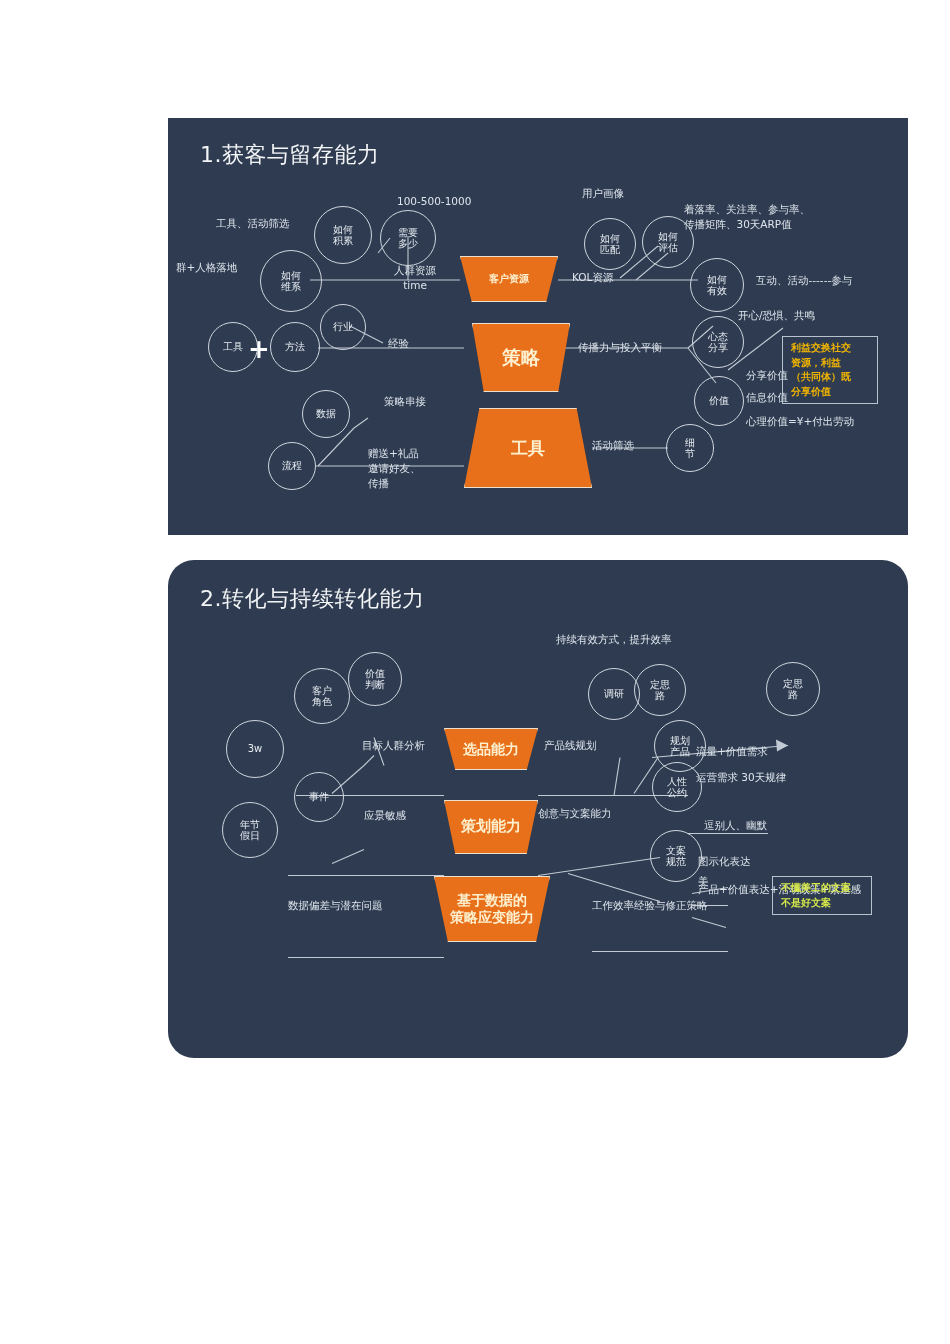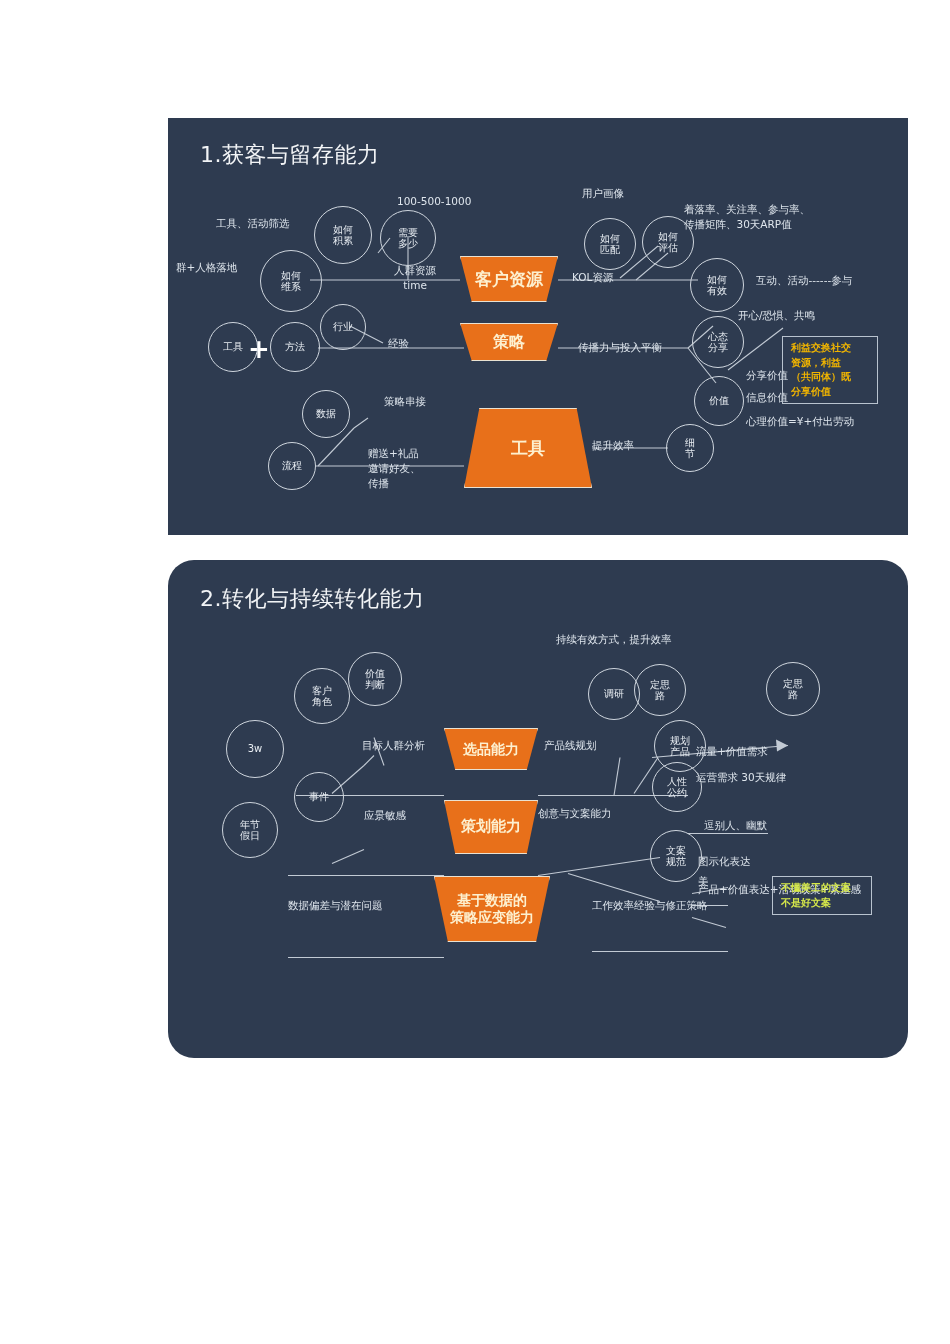--- a/index.html
+++ b/index.html
@@ -88,21 +88,21 @@
     <div class="lbl" style="left:220px; top:218px;">经验</div>
     <div class="lbl" style="left:410px; top:222px;">传播力与投入平衡</div>
     <div class="lbl" style="left:570px; top:190px;">开心/恐惧、共鸣</div>
     <div class="lbl" style="left:578px; top:250px;">分享价值</div>
     <div class="lbl" style="left:578px; top:272px;">信息价值</div>
     <div class="lbl" style="left:578px; top:296px;">心理价值=¥+付出劳动</div>
     <div class="lbl" style="left:216px; top:276px;">策略串接</div>
     <div class="lbl" style="left:200px; top:328px;">赠送+礼品
 邀请好友、
 传播</div>
-    <div class="lbl" style="left:424px; top:320px;">提升效率</div>
+    <div class="lbl" style="left:424px; top:320px;">活动筛选</div>
     <div class="plus" style="left:80px; top:218px;">+</div>
 
     <div class="node" style="left:92px; top:132px; width:62px; height:62px;">如何
 维系</div>
     <div class="node" style="left:146px; top:88px; width:58px; height:58px;">如何
 积累</div>
     <div class="node" style="left:212px; top:92px; width:56px; height:56px;">需要
 多少</div>
     <div class="node" style="left:416px; top:100px; width:52px; height:52px;">如何
 匹配</div>
@@ -114,22 +114,22 @@
     <div class="node" style="left:40px; top:204px; width:50px; height:50px;">工具</div>
     <div class="node" style="left:102px; top:204px; width:50px; height:50px;">方法</div>
     <div class="node" style="left:524px; top:198px; width:52px; height:52px;">心态
 分享</div>
     <div class="node" style="left:526px; top:258px; width:50px; height:50px;">价值</div>
     <div class="node" style="left:134px; top:272px; width:48px; height:48px;">数据</div>
     <div class="node" style="left:100px; top:324px; width:48px; height:48px;">流程</div>
     <div class="node" style="left:498px; top:306px; width:48px; height:48px;">细
 节</div>
 
-    <div class="trap down" style="left:292px; top:138px; width:98px; height:46px; font-size:17px;">客户资源</div>
-    <div class="trap down" style="left:292px; top:205px; width:98px; height:38px; font-size:16px;">策略</div>
+    <div class="trap down" style="left:292px; top:138px; width:98px; height:46px; font-size:10px;">客户资源</div>
+    <div class="trap down" style="left:304px; top:205px; width:98px; height:69px; font-size:19px;">策略</div>
     <div class="trap up" style="left:296px; top:290px; width:128px; height:80px; font-size:17px;">工具</div>
 
     <div class="callout" style="left:614px; top:218px; width:96px;">利益交换社交
 资源，利益
 （共同体）既
 分享价值</div>
   </div>
 
   <div class="panel" id="panel2">
 

